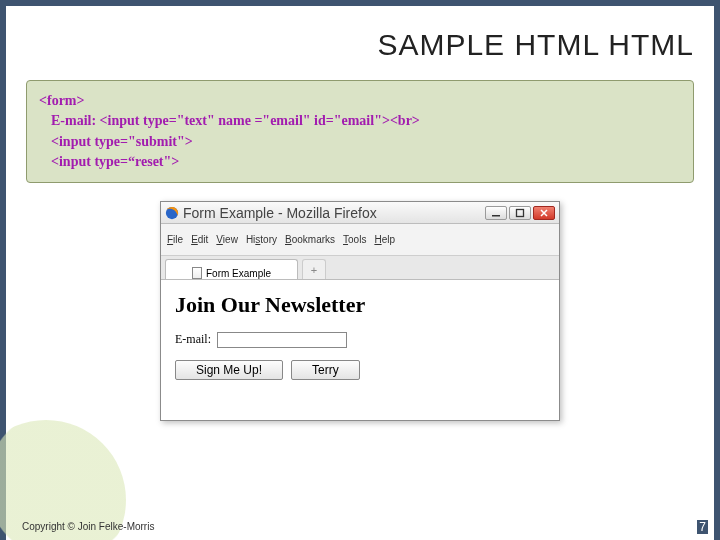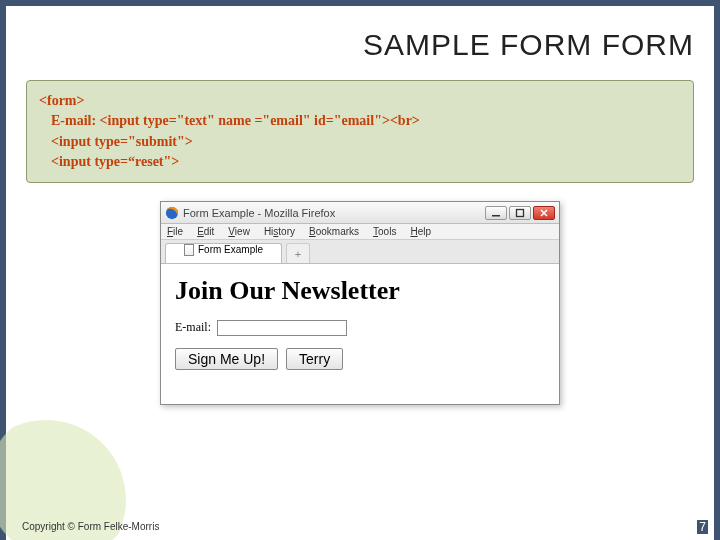--- a/index.html
+++ b/index.html
@@ -1,51 +1,51 @@
 <!DOCTYPE html>
 <html><head>
 <meta charset="utf-8">
 <style>
   *{box-sizing:border-box;margin:0;padding:0}
   body{width:720px;height:540px;background:#3e5470;font-family:Arial,Helvetica,sans-serif;position:relative;overflow:hidden}
   .slide{position:absolute;inset:0;background:#fff;margin:6px 6px 0 6px;padding:22px 20px 0 20px}
   .title{font-size:30px;letter-spacing:1px;font-weight:400;color:#222;text-align:right;margin-bottom:18px}
-  .codebox{background:#dae3c6;border:1px solid #8f9b6e;border-radius:4px;padding:10px 12px;font-family:Georgia,'Times New Roman',serif;font-size:14px;font-weight:bold;color:#c2410c;line-height:1.45}
+  .codebox{background:#dae3c6;border:1px solid #8f9b6e;border-radius:4px;padding:10px 12px;font-family:Georgia,'Times New Roman',serif;font-size:14px;font-weight:bold;color:#a21caf;line-height:1.45}
   .codebox .ind{padding-left:12px}
   .browser{width:400px;margin:18px auto 0;border:1px solid #8b8b8b;background:#f0f0f0;font-family:Tahoma,Arial,sans-serif;box-shadow:2px 2px 6px rgba(0,0,0,.25)}
-  .titlebar{height:22px;background:linear-gradient(#fafafa,#e4e4e4);display:flex;align-items:center;padding:0 4px;border-bottom:1px solid #bcbcbc;font-size:11px;color:#444}
+  .titlebar{height:22px;background:linear-gradient(#fafafa,#e4e4e4);display:flex;align-items:center;padding:0 4px;border-bottom:1px solid #bcbcbc;font-size:14px;color:#444}
   .ff-icon{width:14px;height:14px;margin-right:4px}
   .ff-icon svg{display:block}
   .winbtns{margin-left:auto;display:flex;gap:2px}
   .wbtn{width:22px;height:14px;border:1px solid #9a9a9a;border-radius:2px;background:linear-gradient(#fefefe,#dcdcdc);display:flex;align-items:center;justify-content:center}
   .wbtn.close{background:linear-gradient(#f08070,#d23a2a);border-color:#a02820}
   .wbtn svg{width:10px;height:10px}
-  .menubar{height:16px;display:flex;gap:14px;padding:0 6px;font-size:10px;color:#333;align-items:center;border-bottom:1px solid #cecece;background:#f3f3f3}
+  .menubar{height:32px;display:flex;gap:8px;padding:0 6px;font-size:10px;color:#333;align-items:center;border-bottom:1px solid #cecece;background:#f3f3f3}
   .menubar span u{text-decoration:underline}
   .tabbar{height:24px;display:flex;align-items:flex-end;padding:0 4px;background:#e8e8e8;border-bottom:1px solid #bcbcbc}
-  .tab{height:20px;padding:0 18px;display:flex;align-items:flex-start;gap:4px;font-size:10px;background:#fff;border:1px solid #bcbcbc;border-bottom:none;border-radius:3px 3px 0 0;margin-right:4px}
+  .tab{height:20px;padding:0 26px;display:flex;align-items:flex-end;gap:4px;font-size:10px;background:#fff;border:1px solid #bcbcbc;border-bottom:none;border-radius:3px 3px 0 0;margin-right:4px}
   .tab .page-icon{width:10px;height:12px;border:1px solid #888;background:linear-gradient(#fff,#eee)}
   .tab-plus{height:20px;width:24px;display:flex;align-items:center;justify-content:center;border:1px solid #ccc;border-bottom:none;border-radius:3px 3px 0 0;background:#efefef;color:#888;font-size:11px}
   .viewport{background:#fff;padding:12px 14px 16px;min-height:140px}
-  .vp-h{font-family:'Times New Roman',serif;font-size:26px;font-weight:bold;margin-bottom:14px}
+  .vp-h{font-family:'Times New Roman',serif;font-size:22px;font-weight:bold;margin-bottom:14px}
   .vp-row{font-family:'Times New Roman',serif;font-size:12px;display:flex;gap:6px;margin-bottom:12px}
   .vp-row input{width:130px;height:16px;border:1px solid #888;font-size:11px;padding:0 2px}
   .vp-btns{display:flex;gap:8px}
-  .vp-btns button{font-size:14px;padding:2px 12px;border:1px solid #888;border-radius:2px;background:linear-gradient(#fdfdfd,#e4e4e4);cursor:pointer}
+  .vp-btns button{font-size:12px;padding:2px 20px;border:1px solid #888;border-radius:2px;background:linear-gradient(#fdfdfd,#e4e4e4);cursor:pointer}
   .footer{position:absolute;left:16px;bottom:8px;font-size:10px;color:#333}
   .pagenum{position:absolute;right:12px;bottom:6px;font-size:12px;color:#fff;background:#3e5470;padding:0 2px}
   .corner-accent{position:absolute;left:-40px;bottom:-40px;width:160px;height:160px;border-radius:50%;background:radial-gradient(circle at 60% 40%,#dbe8b8 0 55%,transparent 56%);opacity:.6;pointer-events:none}
 </style>
 </head>
 <body>
 
 <div class="slide">
   <div class="corner-accent"></div>
 
-  <h1 class="title">SAMPLE FORM FORM</h1>
+  <h1 class="title">SAMPLE HTML HTML</h1>
 
   <div class="codebox">
     <div>&lt;form&gt;</div>
     <div class="ind">E-mail: &lt;input type="text" name ="email"  id="email"&gt;&lt;br&gt;</div>
     <div class="ind">&lt;input type="submit"&gt;</div>
     <div class="ind">&lt;input type=“reset"&gt;</div>
   </div>
 
   <div class="browser">
     <div class="titlebar">
@@ -96,15 +96,15 @@
         <span>E-mail:</span>
         <input type="text" style="">
       </div>
       <div class="vp-btns">
         <button>Sign Me Up!</button>
         <button>Terry</button>
       </div>
     </div>
   </div>
 
-  <div class="footer">Copyright © Form Felke-Morris</div>
+  <div class="footer">Copyright © Join Felke-Morris</div>
 </div>
 <div class="pagenum">7</div>
 
 </body></html>

